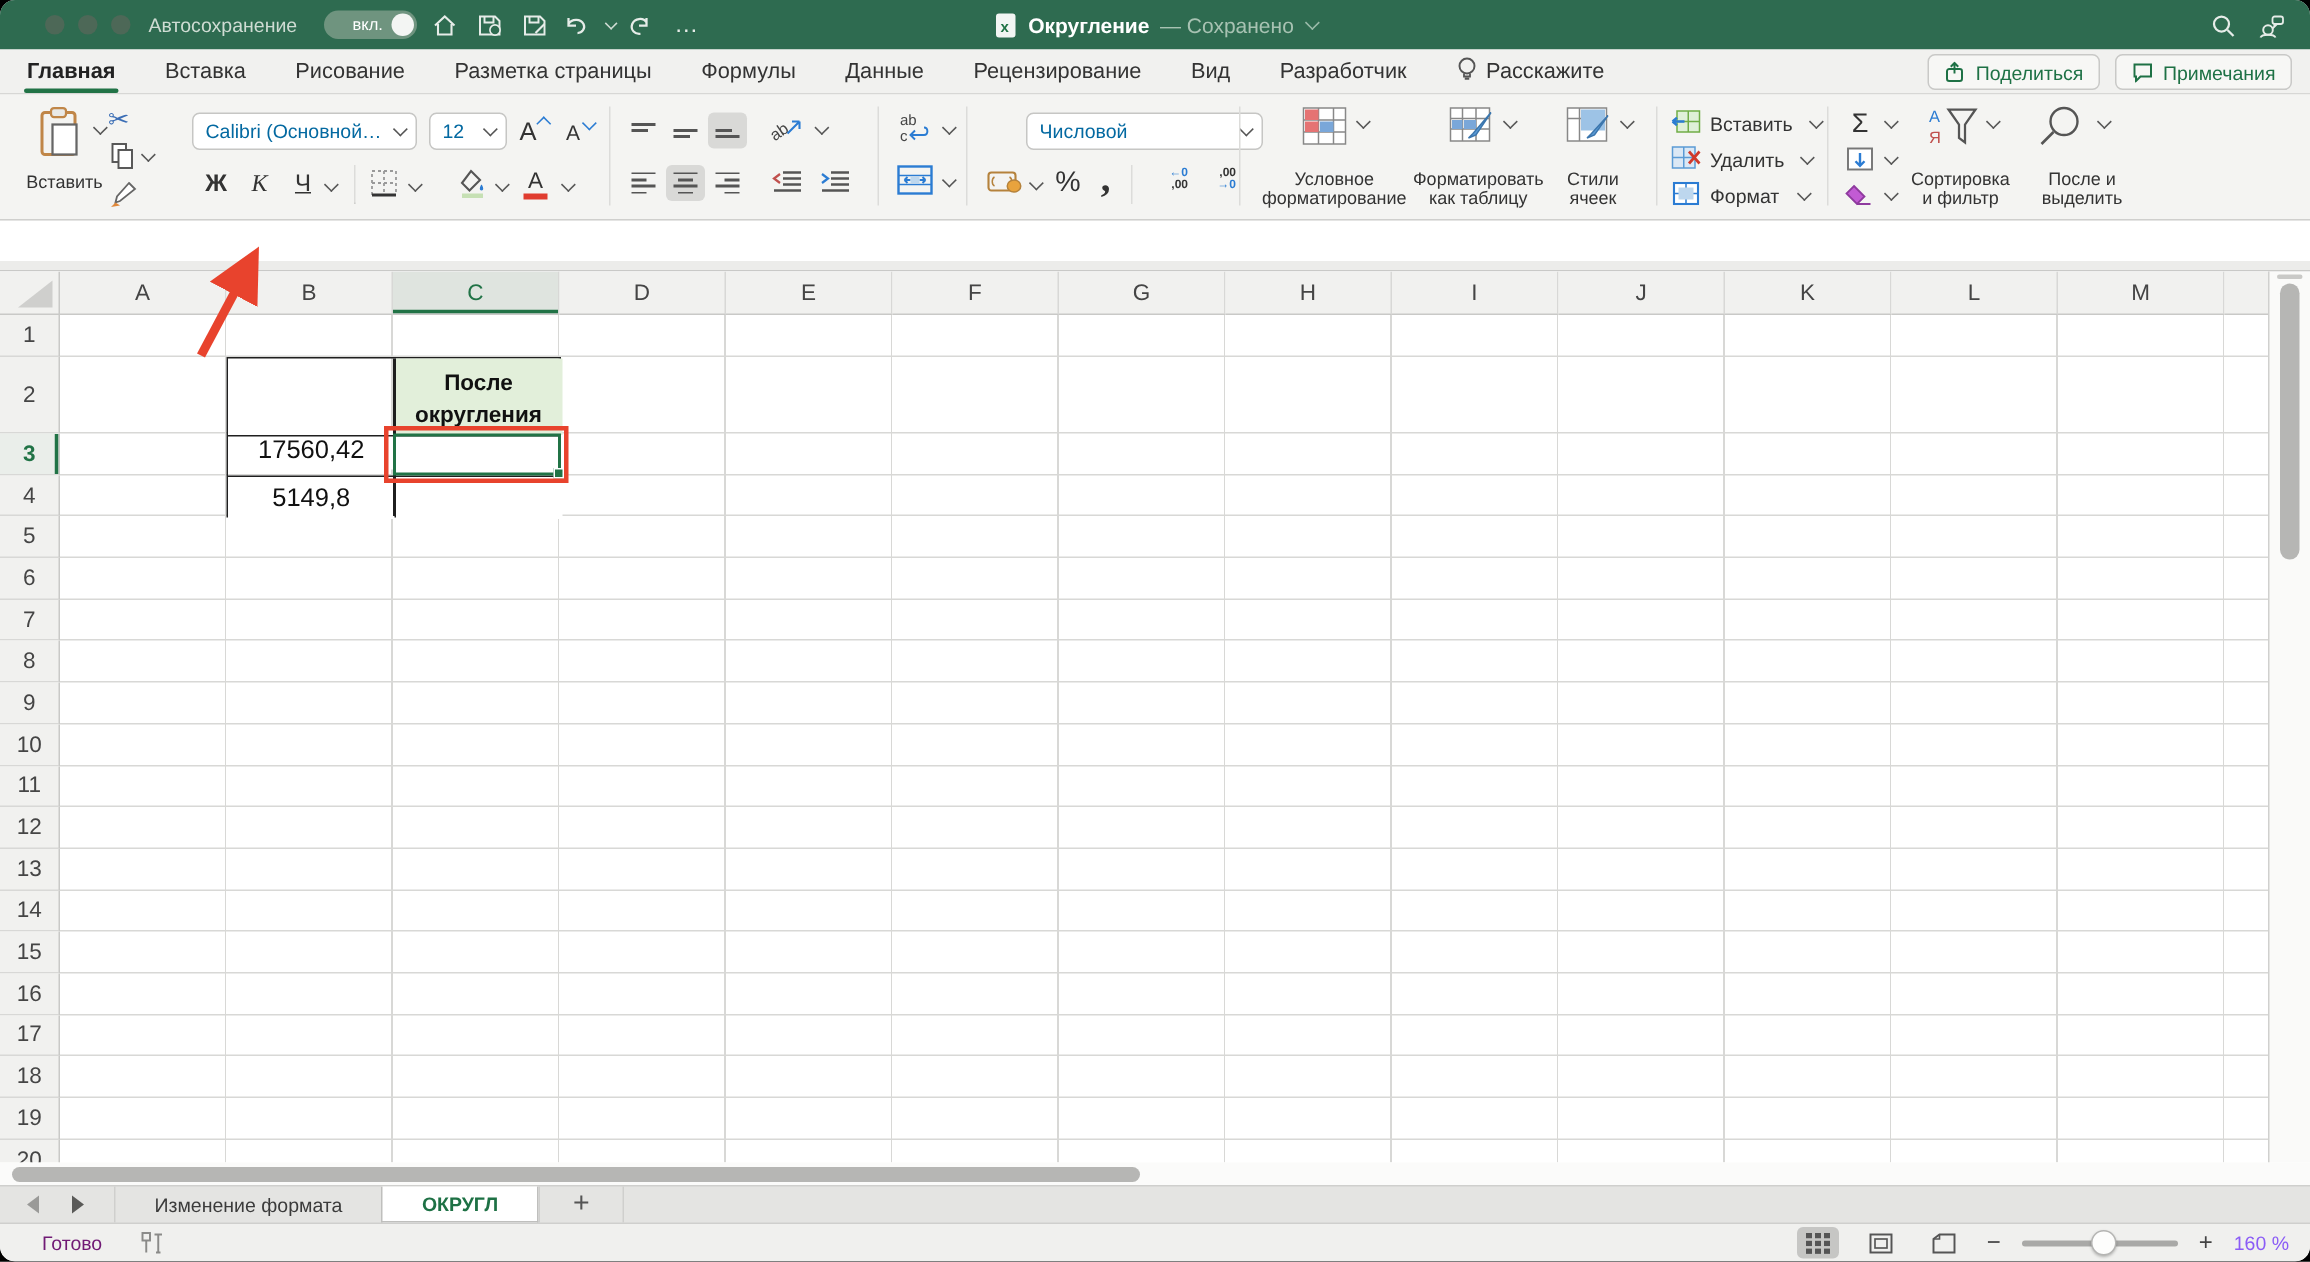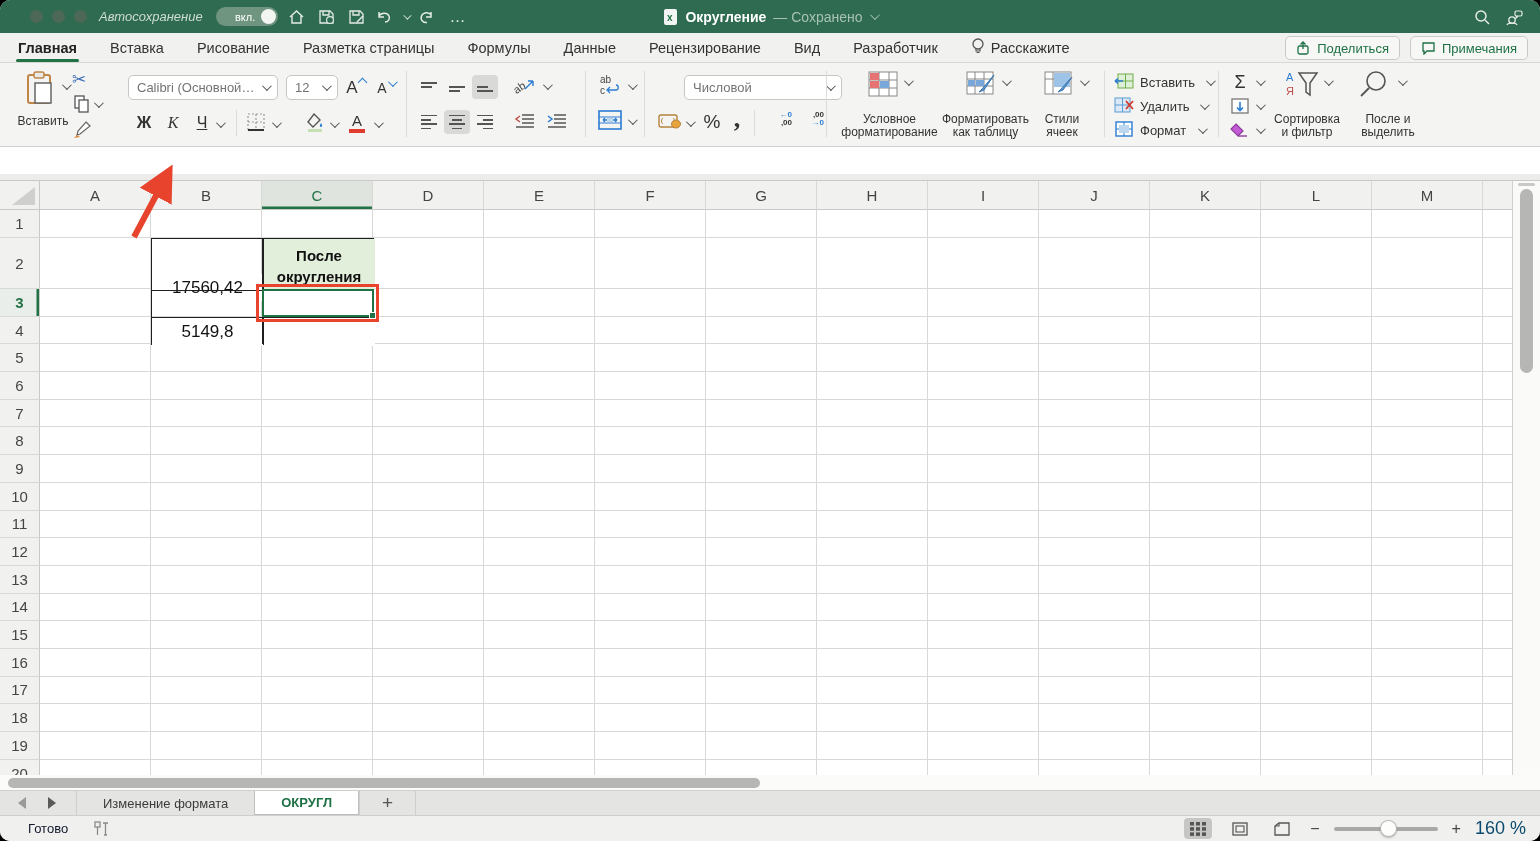--- a/index.html
+++ b/index.html
@@ -2,21 +2,21 @@
 <html><head>
 <meta charset="utf-8">
 <style>
   * { box-sizing: border-box; margin: 0; padding: 0; }
   html,body { width:1540px; height:841px; background:#000; font-family:"Liberation Sans", sans-serif; }
   .window { position:relative; width:1540px; height:841px; border-radius:10px; overflow:hidden; background:#fff; }
 
   
   .titlebar { position:absolute; left:0; top:0; width:1540px; height:33px; background:#2e6b50; display:flex; align-items:center; }
   .tl { position:absolute; width:13px; height:13px; border-radius:50%; background:#4d6857; top:10px; }
-  .tb-text { color:#cfdcd3; font-size:13px;font-style:italic; }
+  .tb-text { color:#cfdcd3; font-size:13px; }
   .autosave-label { position:absolute; left:99px; top:9px; }
   .toggle { position:absolute; left:216px; top:7px; width:62px; height:19px; background:#6f947f; border-radius:10px; display:flex; align-items:center; }
   .toggle .tlabel { color:#fff; font-size:11px; margin-left:19px; }
   .toggle .knob { position:absolute; right:2px; top:2px; width:15px; height:15px; border-radius:50%; background:#f3f5f3; }
   .tb-ic { position:absolute; top:7px; width:20px; height:20px; display:flex; align-items:center; justify-content:center; }
   .tb-title { position:absolute; left:0; right:0; top:0; height:33px; display:flex; align-items:center; justify-content:center; gap:7px; pointer-events:none; }
   .tb-title .doc { width:15px; height:18px; }
   .tb-title .name { color:#fff; font-weight:bold; font-size:14px; }
   .tb-title .saved { color:#a7c2b2; font-size:14px; }
   .chev { display:inline-block; width:7px; height:7px; border-right:1.6px solid #555; border-bottom:1.6px solid #555; transform:rotate(45deg) translateY(-2px); }
@@ -29,21 +29,21 @@
   .rtab:first-child { margin-left:16px; font-weight:bold; color:#222; }
   .rtab.active:after { content:""; position:absolute; left:0; right:0; bottom:1px; height:3px; border-radius:2px; background:#217346; }
   .rtab .bulb { margin-right:6px; }
   .tabrow-right { position:absolute; right:12px; top:3px; display:flex; gap:10px; }
   .pillbtn { height:24px; border:1px solid #c9c9c7; border-radius:5px; background:#f7f7f5; color:#1e7145; font-size:13px; display:flex; align-items:center; gap:6px; padding:0 10px; }
 
   
   .ribbon { position:absolute; left:0; top:63px; width:1540px; height:84px; background:#f4f4f2; border-bottom:1px solid #cfcfcd; }
   .ribbon .sep { position:absolute; top:8px; width:1px; height:66px; background:#dcdcda; }
   .rbtn { position:absolute; display:flex; align-items:center; justify-content:center; color:#333; }
-  .select { position:absolute; height:25px; background:#fff; border:1px solid #c6c6c4; border-radius:5px; font-size:13px; color:#737373; display:flex; align-items:center; padding:0 8px; justify-content:space-between; }
+  .select { position:absolute; height:25px; background:#fff; border:1px solid #c6c6c4; border-radius:5px; font-size:13px; color:#0369a1; display:flex; align-items:center; padding:0 8px; justify-content:space-between; }
   .glyph { font-size:16px; color:#333; }
   .ribbon .lbl { position:absolute; font-size:12px; color:#333; text-align:center; line-height:13px; }
   .selbg { background:#d9d9d7; border-radius:4px; }
   .alico { display:flex; flex-direction:column; gap:2.5px; }
   .alico i { display:block; height:1.8px; background:#555; }
   .decico { font-size:8px; line-height:8px; color:#333; text-align:right; font-weight:bold; }
   .decico b { color:#2b7cd3; }
 
   
   .fxbar { position:absolute; left:0; top:147px; width:1540px; height:26px; background:#fdfdfc; border-bottom:1px solid #c9c9c7; }
@@ -97,27 +97,27 @@
   .navarrows { display:flex; align-items:center; gap:22px; padding:0 20px 0 18px; }
   .tri { width:0; height:0; border-top:6px solid transparent; border-bottom:6px solid transparent; }
   .tri.left { border-right:8px solid #9a9a98; }
   .tri.right { border-left:8px solid #5a5a58; }
   .stab { display:flex; align-items:center; justify-content:center; font-size:13px; color:#3b3b3b; padding:0 26px; border-left:1px solid #cfcfcd; white-space:nowrap; }
   .stab.active { background:#fff; color:#1e7145; font-weight:bold; border:1px solid #bfbfbd; border-top:none; }
   .addsheet { display:flex; align-items:center; padding:0 22px; font-size:19px; color:#555; border-left:1px solid #cfcfcd; border-right:1px solid #cfcfcd; }
 
   
   .statusbar { position:absolute; left:0; top:816px; width:1540px; height:25px; background:#f0f0ee; display:flex; align-items:center; }
-  .status-left { margin-left:28px; font-size:13px; color:#0f172a; display:flex; align-items:center; gap:26px; }
+  .status-left { margin-left:28px; font-size:13px; color:#701a75; display:flex; align-items:center; gap:26px; }
   .status-right { position:absolute; right:14px; display:flex; align-items:center; gap:14px; }
   .viewbtn { width:28px; height:21px; display:flex; align-items:center; justify-content:center; border-radius:4px; }
   .viewbtn.active { background:#c6c6c4; }
   .slider { position:relative; width:104px; height:4px; background:#a9a9a7; border-radius:2px; }
   .slider .sthumb { position:absolute; left:46px; top:-7px; width:17px; height:17px; border-radius:50%; background:#fdfdfc; border:1px solid #b5b5b3; box-shadow:0 1px 2px rgba(0,0,0,.25); }
-  .zoomtext { font-size:18px; color:#0c4a6e; }
+  .zoomtext { font-size:13px; color:#8b5cf6; }
   .minus, .plus { font-size:16px; color:#444; }
 
   .arrowsvg { position:absolute; left:0; top:0; width:1540px; height:841px; pointer-events:none; }
 </style>
 </head>
 <body>
 
 <div class="window">
 
   <div class="titlebar">
@@ -603,21 +603,21 @@
         <div class="rowstrip" style="height: 27.7px;"></div>
         <div class="rowstrip" style="height: 27.7px;"></div>
         <div class="rowstrip" style="height: 27.7px;"></div>
         <div class="rowstrip" style="height: 27.7px;"></div>
         <div class="rowstrip" style="height: 27.7px;"></div>
         <div class="rowstrip" style="height: 27.7px;"></div>
         <div class="rowstrip" style="height: 27.7px;"></div>
         <div class="rowstrip" style="height: 27.7px;"></div>
         <div class="xtable">
           <div class="xcell xhead" style="left:111.5px; top:0;">После округления</div>
-          <div class="xcell xval" style="left:0; top:35px;">17560,42</div>
+          <div class="xcell xval" style="left:0; top:47px;">17560,42</div>
           <div class="xcell xval" style="left:111.5px; top:51px;"></div>
           <div class="xcell xval" style="left:0; top:78.7px; height:28px;">5149,8</div>
           <div class="xcell xval" style="left:111.5px; top:78.7px; height:28px;"></div>
           <div class="xline-v"></div>
           <div class="xline-h" style="top:50.5px;"></div>
           <div class="xline-h" style="top:78.2px;"></div>
         </div>
         <div class="selection">
           <span class="handle"></span>
         </div>

